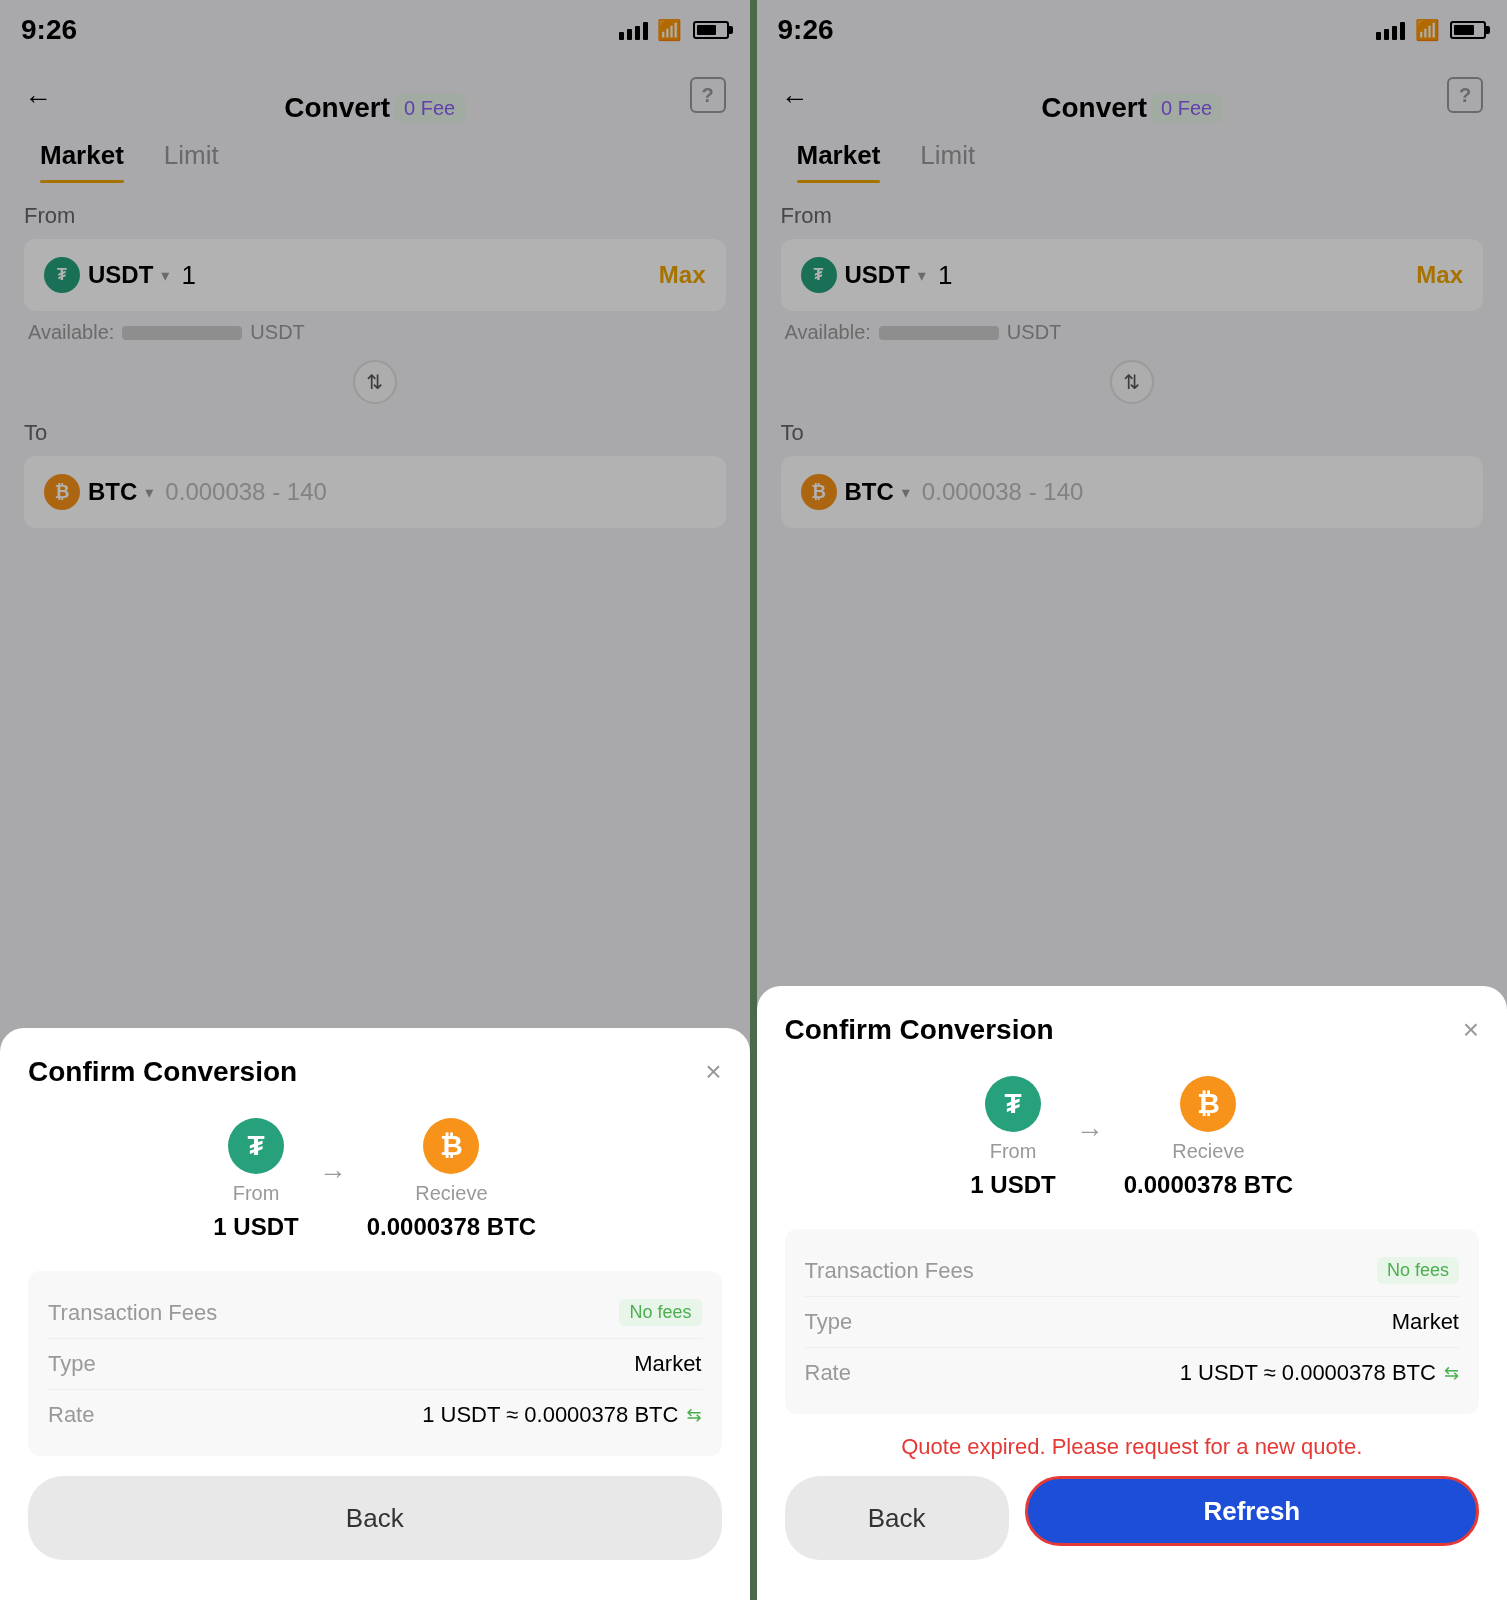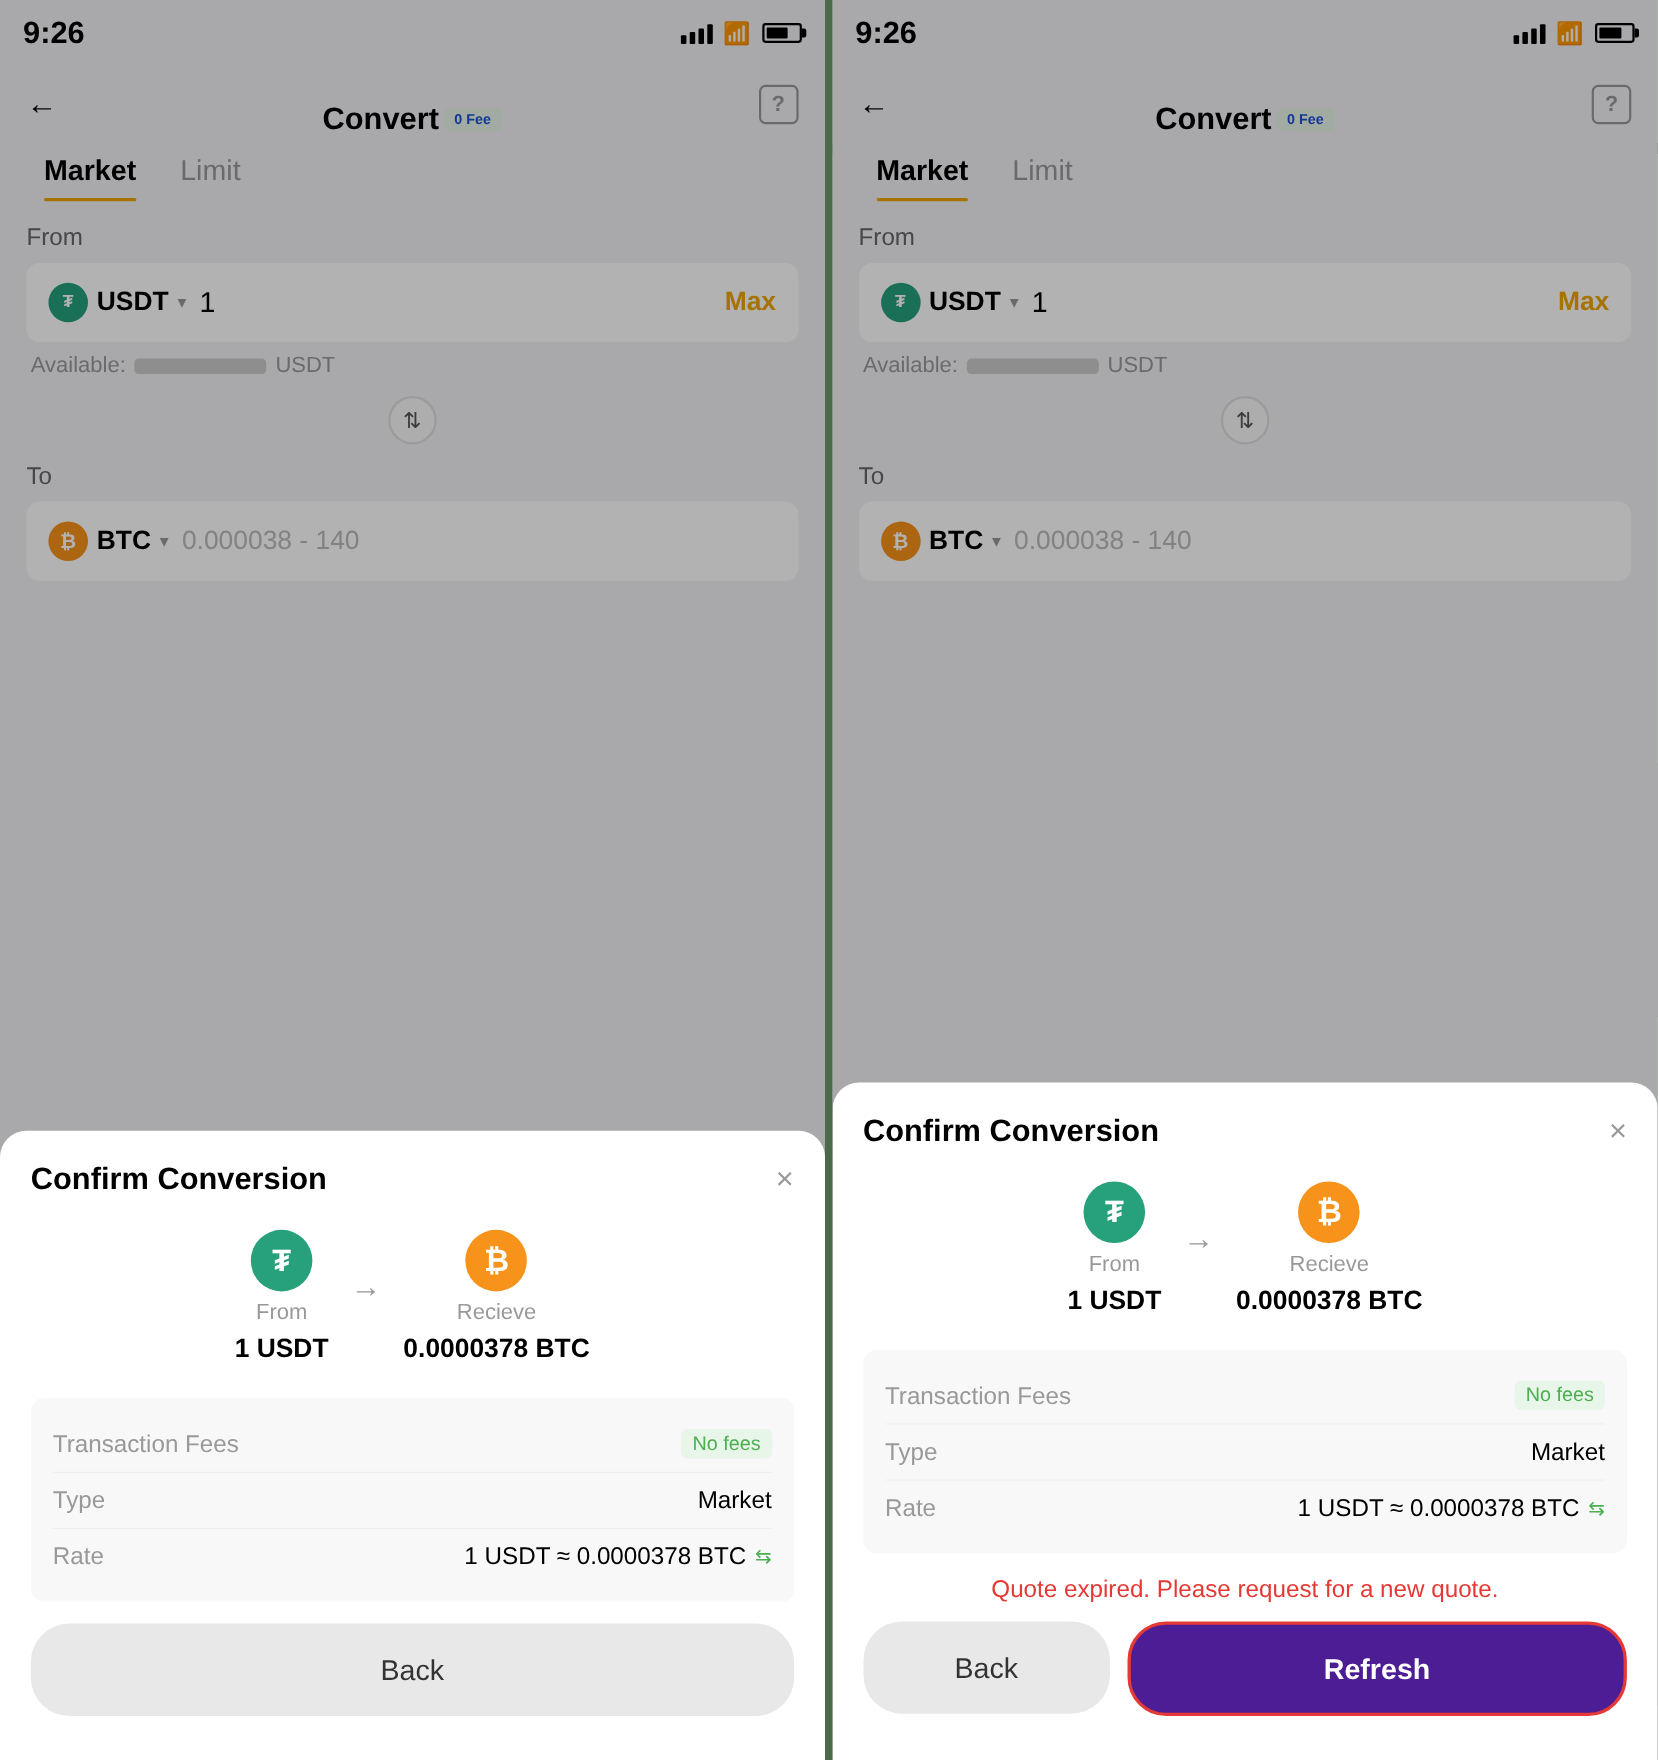--- a/index.html
+++ b/index.html
@@ -107,25 +107,25 @@
       gap: 4px;
       margin-top: 26px;
     }
     .header-title {
       font-size: 28px;
       font-weight: 700;
       color: #000;
     }
     .fee-badge {
       background: #e8f5e9;
-      color: #1d4ed8;
-      font-size: 13px;
+      color: #8b5cf6;
+      font-size: 20px;
       padding: 3px 10px;
       border-radius: 6px;
-      font-weight: 700;
+      font-weight: 400;
     }
     .help-icon {
       position: absolute;
       right: 24px;
       width: 36px;
       height: 36px;
       border: 2px solid #999;
       border-radius: 6px;
       display: flex;
       align-items: center;
@@ -410,23 +410,23 @@
       border-radius: 35px;
       background: #f0a500;
       border: 3px solid #e53935;
       font-size: 26px;
       font-weight: 600;
       color: #fff;
       cursor: pointer;
     }
     .btn-refresh {
       flex: 2;
-      height: 86px;
+      height: 70px;
       border-radius: 35px;
-      background: #4c1d95;
+      background: #1d4ed8;
       border: 3px solid #e53935;
       font-size: 26px;
       font-weight: 600;
       color: #fff;
       cursor: pointer;
     }
     
     .home-indicator {
       height: 50px;
       background: #fff;

